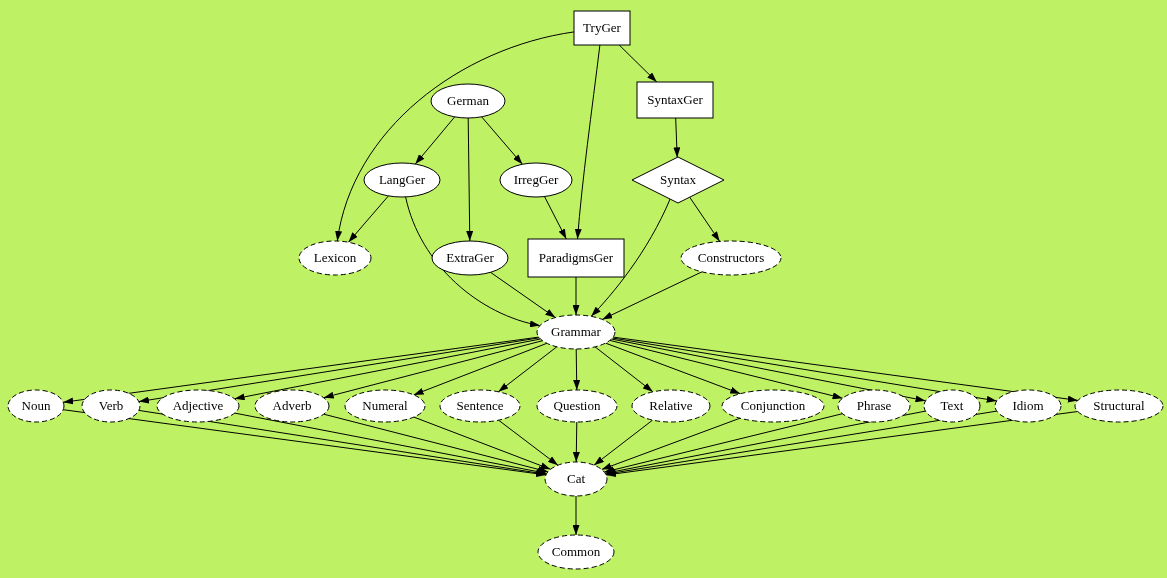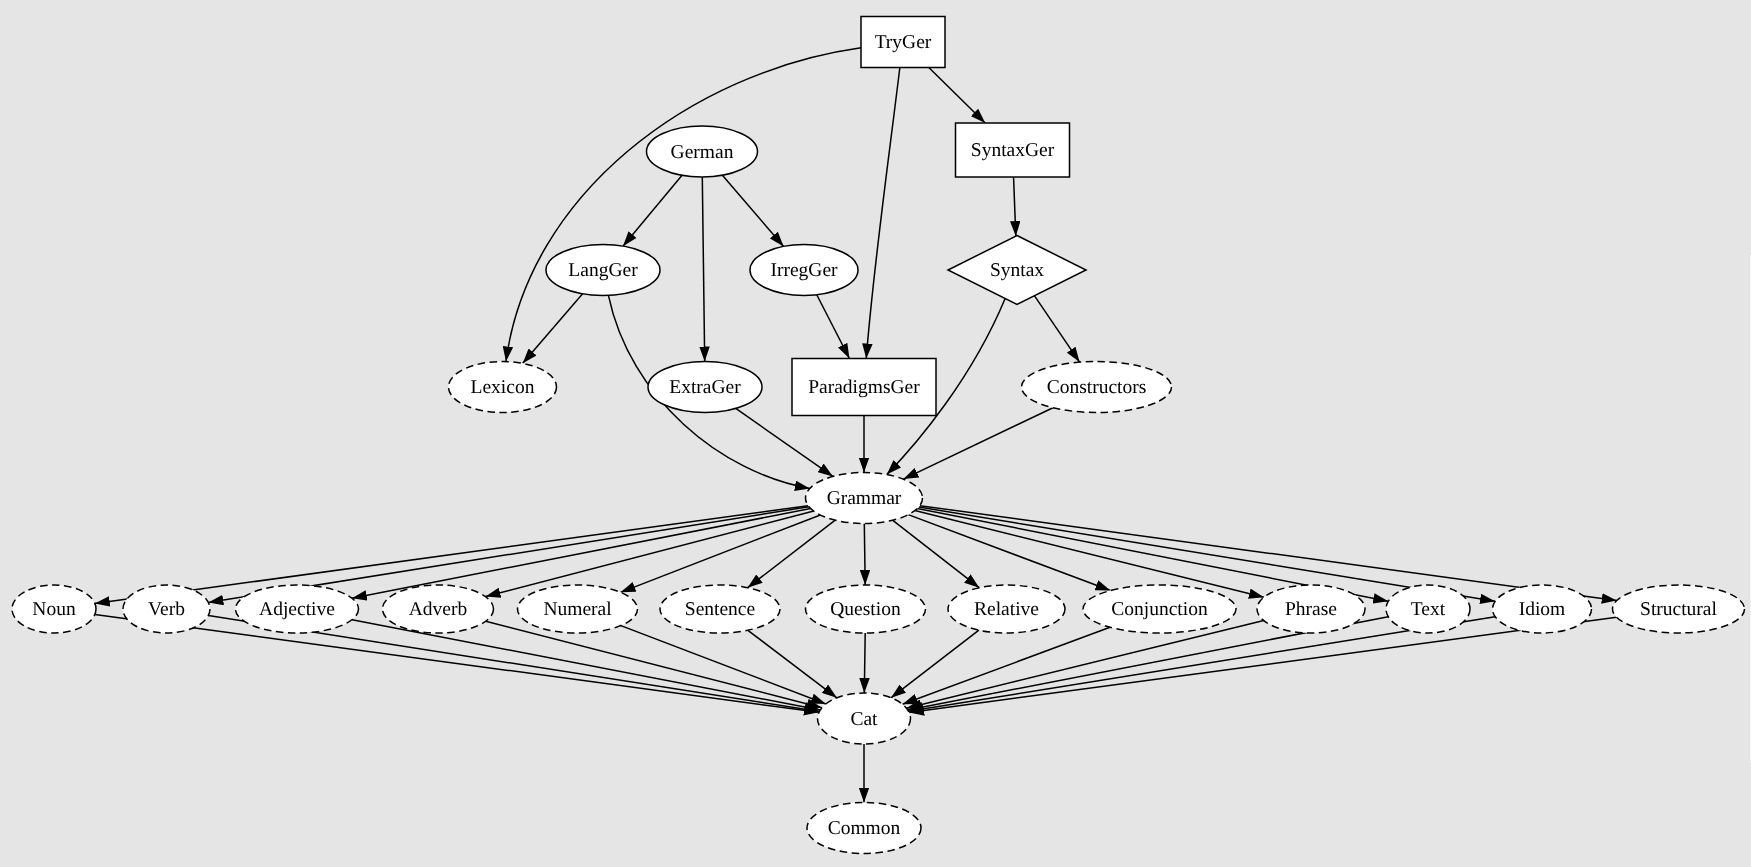--- a/index.html
+++ b/index.html
@@ -3,21 +3,21 @@
 <meta charset="utf-8">
 <style>
   html, body {
     margin: 0;
     padding: 0;
     background: #ffffff;
   }
   .canvas-wrap {
     width: 1167px;
     height: 578px;
-    background: #e5e5e5;
+    background: #bef264;
     position: relative;
   }
   svg { display: block; }
   .edge {
     fill: none;
     stroke: #000000;
     stroke-width: 1;
   }
   .node-shape {
     fill: #ffffff;

